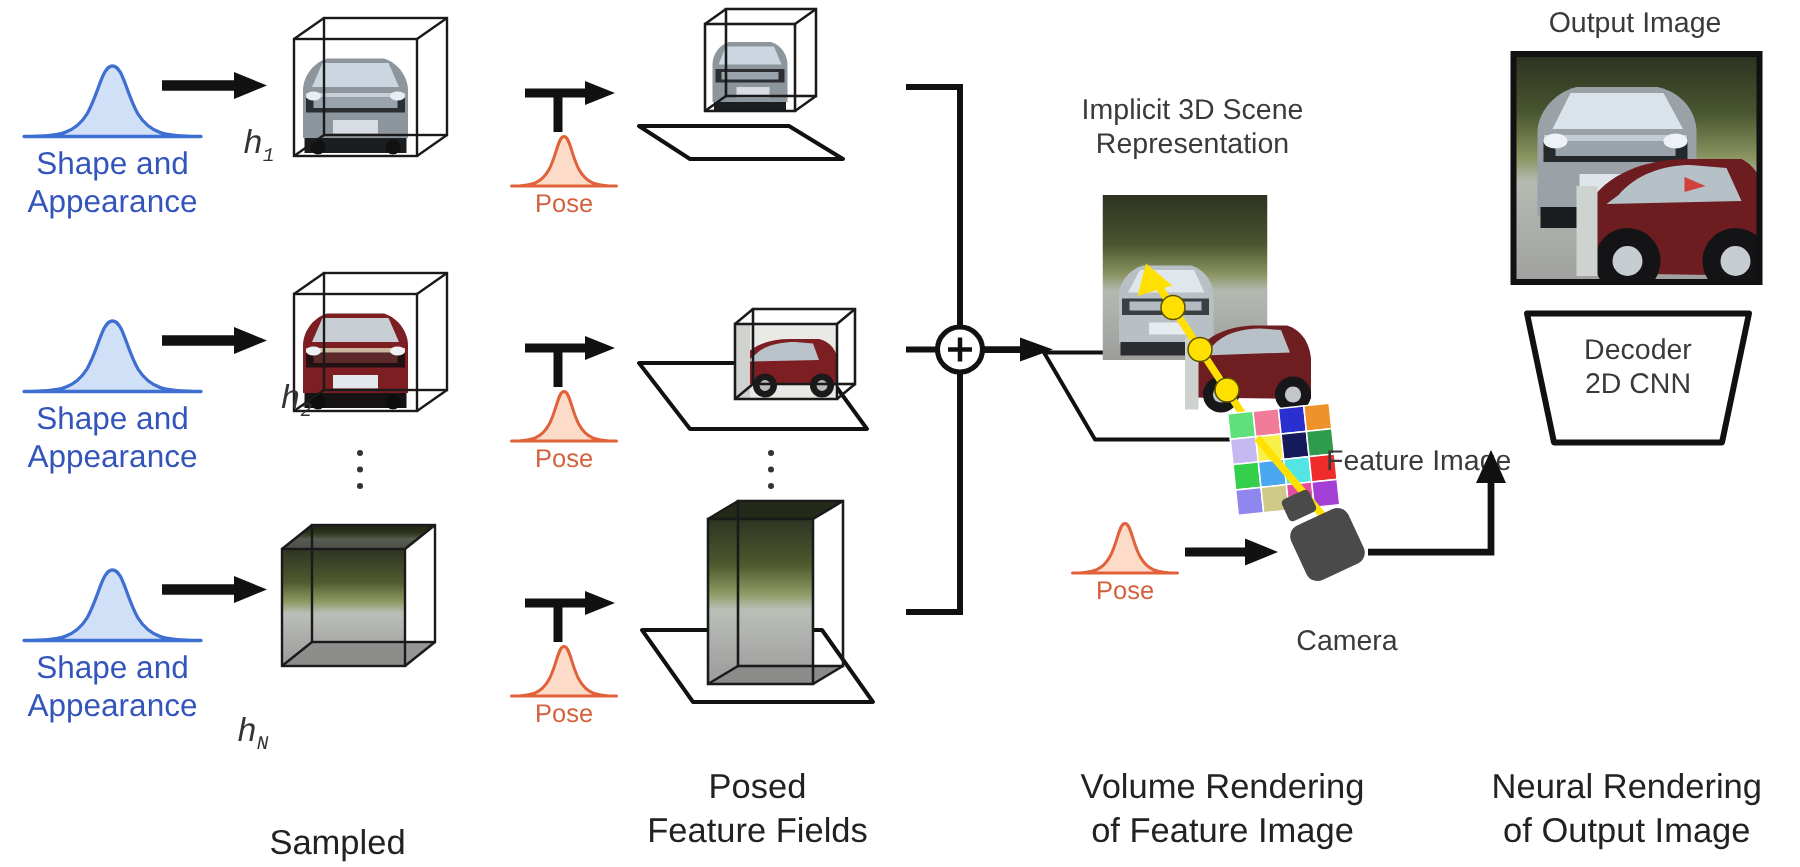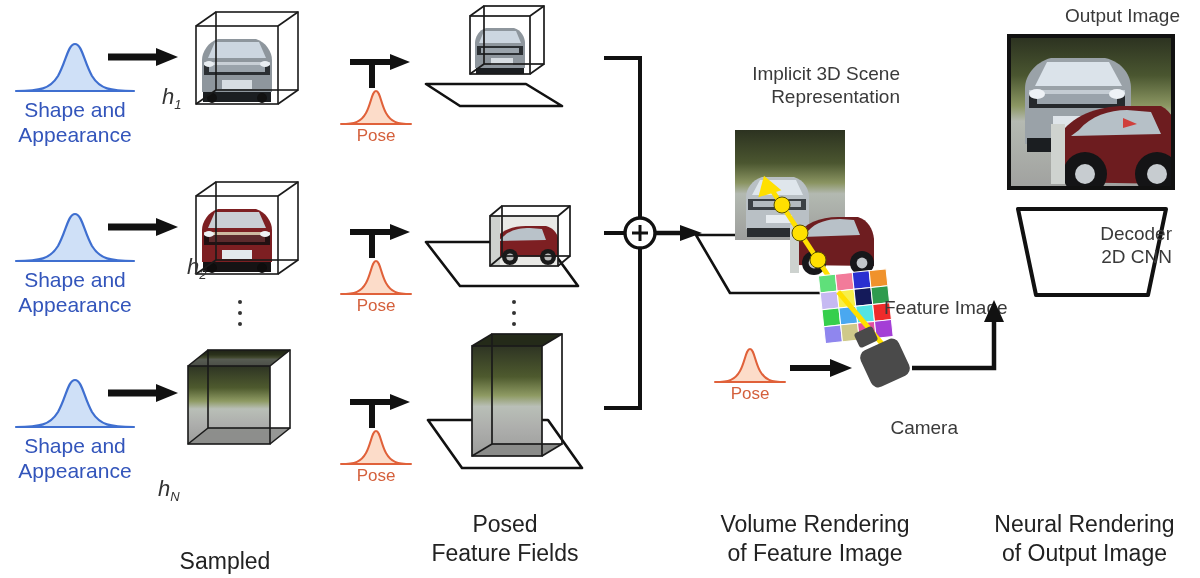--- a/index.html
+++ b/index.html
@@ -1,23 +1,23 @@
 <!DOCTYPE html>
 <html><head>
 <meta charset="utf-8">
 <style>
   html,body{margin:0;padding:0;background:#fff;}
   body{width:1200px;height:578px;position:relative;overflow:hidden;
        font-family:"Liberation Sans","DejaVu Sans",sans-serif;color:#2b2b2b;}
   .abs{position:absolute;}
-  .lbl{font-size:19px;color:#3a3a3a;line-height:1.22;text-align:right;white-space:pre-line;}
+  .lbl{font-size:19px;color:#3a3a3a;line-height:1.22;text-align:center;white-space:pre-line;}
   .caption{font-size:23px;color:#222;line-height:1.25;text-align:center;white-space:pre-line;}
   .blue-lbl{color:#3355bb;font-size:21px;line-height:1.18;text-align:center;white-space:pre-line;}
   .pose-lbl{color:#d4603c;font-size:17px;text-align:center;}
-  .mathlbl{font-family:Liberation Sans, sans-serif;font-style:italic;font-size:22px;color:#333;}
+  .mathlbl{font-family:Liberation Mono, monospace;font-style:italic;font-size:22px;color:#333;}
   .mathlbl sub{font-size:13px;font-style:italic;}
   .dots{display:flex;flex-direction:column;align-items:center;gap:7px;}
   .dots i{display:block;width:4px;height:4px;border-radius:50%;background:#333;}
   svg{display:block;overflow:visible;}
   .cubewrap{position:absolute;}
 </style>
 </head>
 <body>
 
 <div class="abs" style="left:10px;top:36px;width:130px;">

